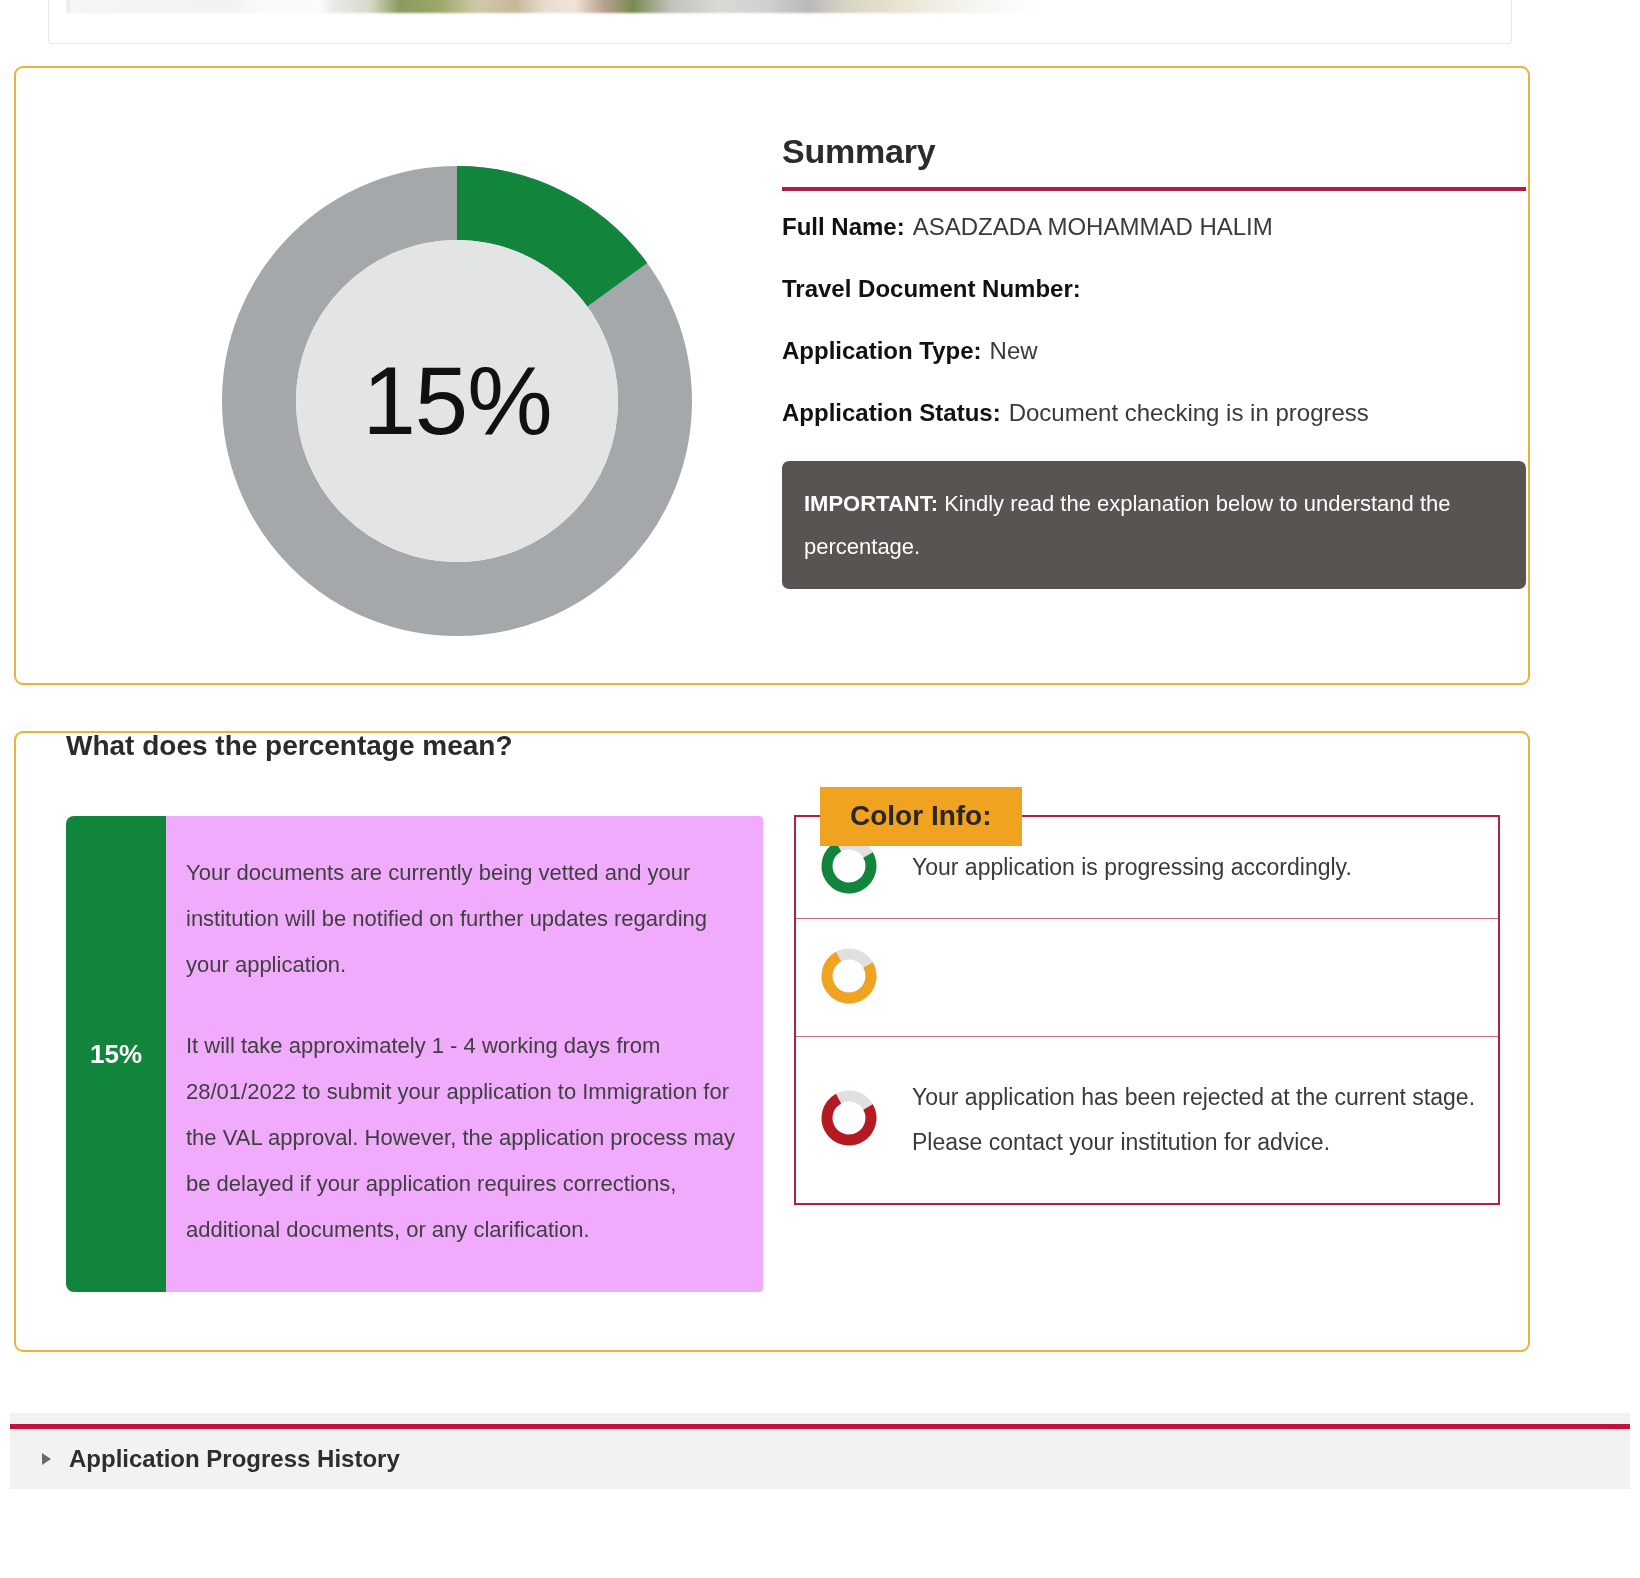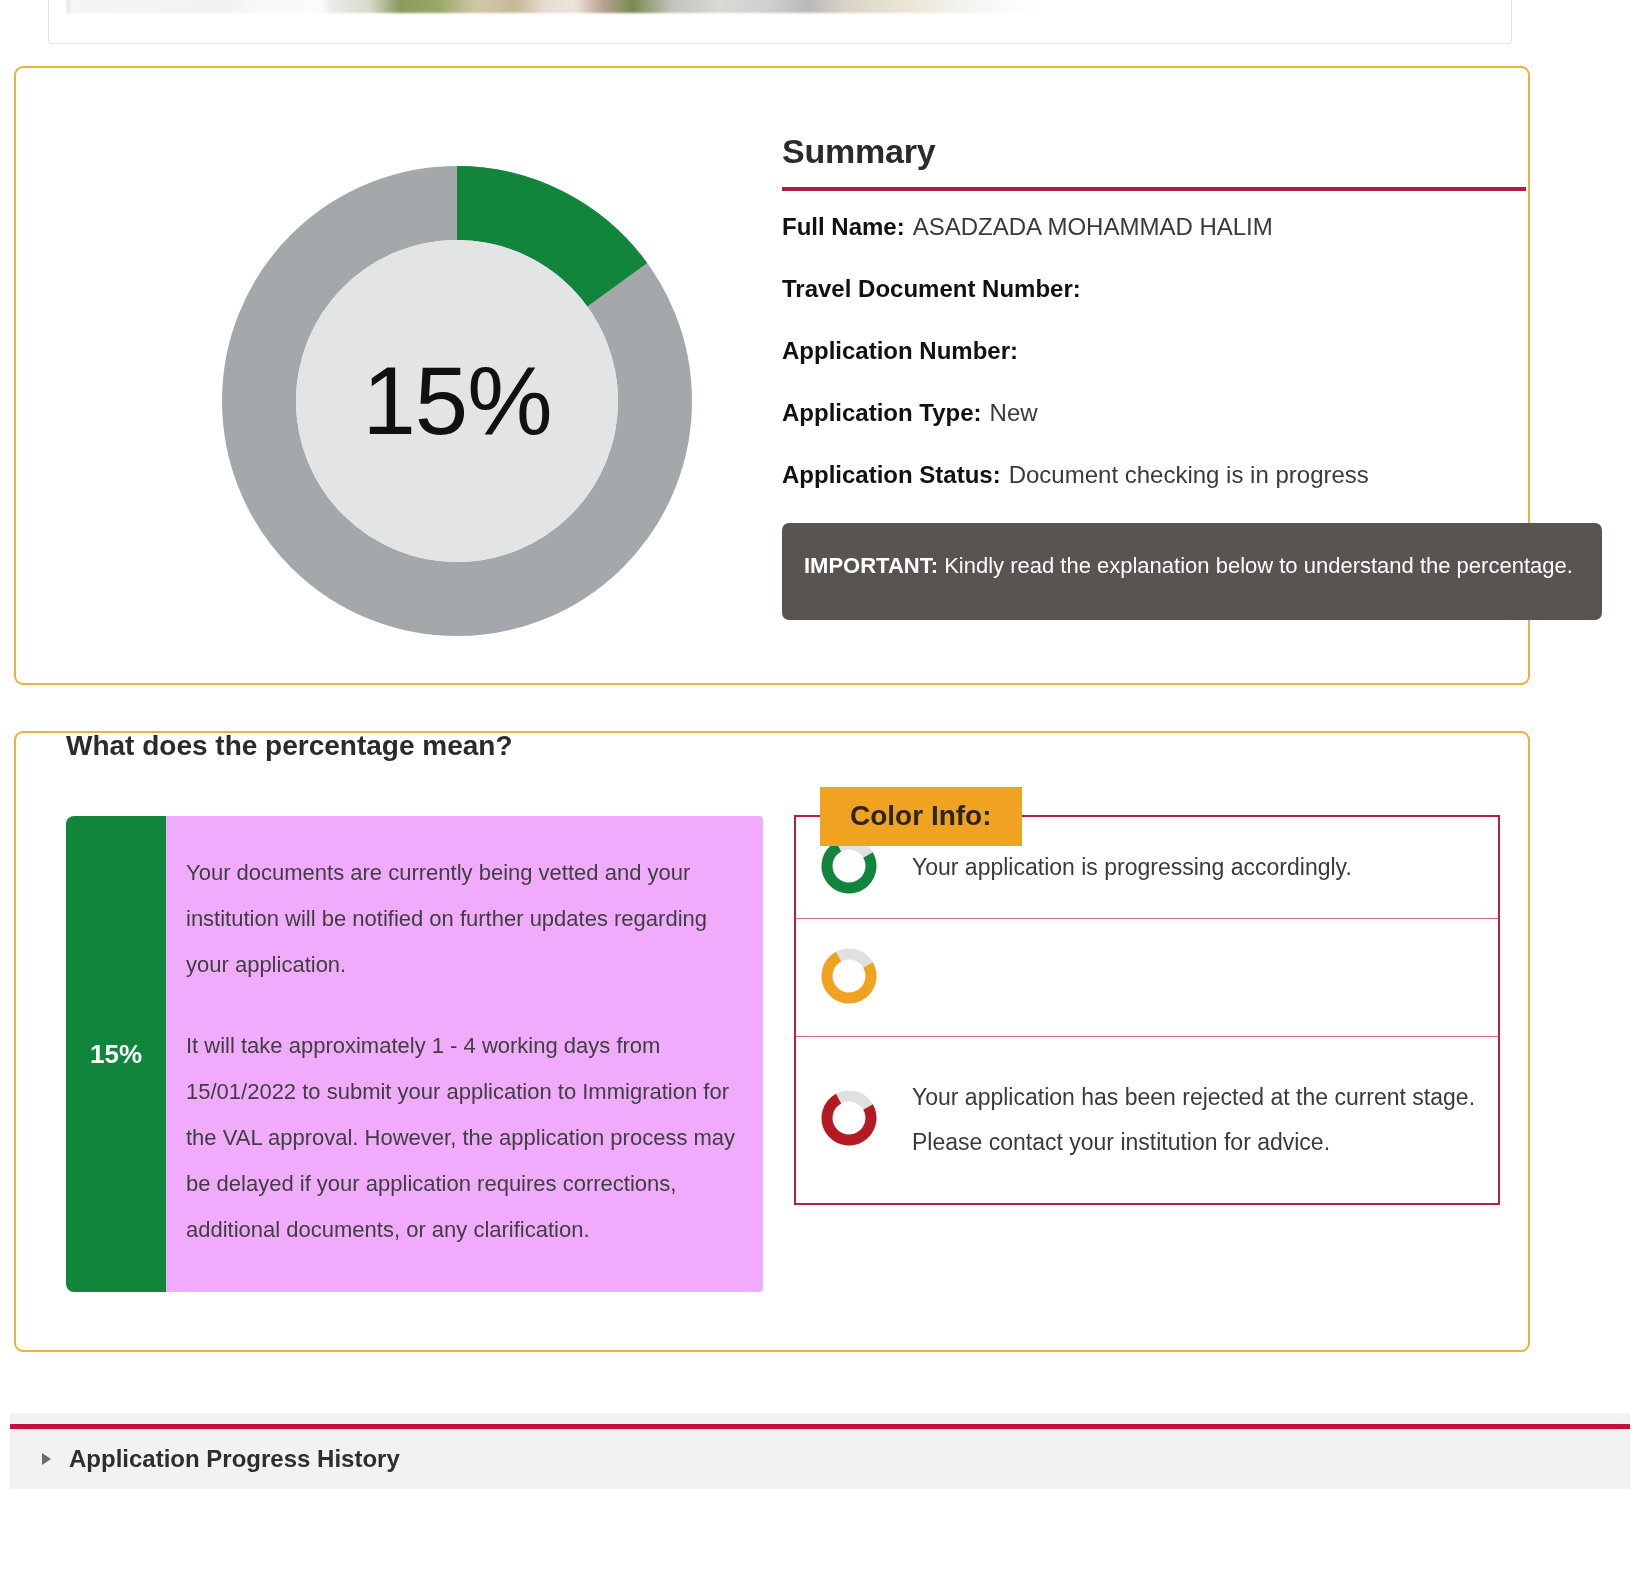--- a/index.html
+++ b/index.html
@@ -64,25 +64,25 @@
   .srow {
     font-size: 24px; color: #222; margin-bottom: 34px;
     white-space: nowrap; overflow: hidden;
   }
   .srow b { font-weight: bold; color: #111; }
   .srow .val { color: #3a3a3a; margin-left: 8px; }
   .srow.clipped { width: 300px; margin-top: 12px; }
 
   .important-box {
     margin: 10px 0 0 14px;
-    width: 820px;
+    width: 744px;
     background: #595452;
     color: #ffffff;
     border-radius: 7px;
-    padding: 22px 22px 32px 22px;
+    padding: 22px 22px 20px 22px;
     font-size: 22px;
     line-height: 1.95;
   }
   .important-box b { font-weight: bold; }
 
   
   .pm-title {
     position: absolute; left: 66px; top: 730px;
     font-size: 28px; font-weight: bold; color: #2b2b2b;
   }
@@ -189,23 +189,20 @@
       <div class="summary-rule"></div>
 
       <div class="summary-rows">
         <div class="srow">
           <b>Full Name:</b><span class="val">ASADZADA MOHAMMAD HALIM</span>
         </div>
         <div class="srow clipped">
           <b>Travel Document Number:</b><span class="val"></span>
         </div>
         <div class="srow">
-          <b>Application Number:</b><span class="val"></span>
-        </div>
-        <div class="srow">
           <b>Application Type:</b><span class="val">New</span>
         </div>
         <div class="srow">
           <b>Application Status:</b><span class="val">Document checking is in progress</span>
         </div>
       </div>
 
       <div class="important-box">
         <b>IMPORTANT:</b><span> Kindly read the explanation below to understand the percentage.</span>
       </div>
@@ -213,21 +210,21 @@
   </div>
 
   <div class="amber-card" id="percent-card"></div>
 
   <div class="pm-title">What does the percentage mean?</div>
 
   <div class="pm-row">
     <div class="pm-badge">15%</div>
     <div class="pm-body">
       <p>Your documents are currently being vetted and your institution will be notified on further updates regarding your application.</p>
-      <p>It will take approximately 1 - 4 working days from 15/01/2022 to submit your application to Immigration for the VAL approval. However, the application process may be delayed if your application requires corrections, additional documents, or any clarification.</p>
+      <p>It will take approximately 1 - 4 working days from 28/01/2022 to submit your application to Immigration for the VAL approval. However, the application process may be delayed if your application requires corrections, additional documents, or any clarification.</p>
     </div>
   </div>
 
   <div class="ci-box">
     <div class="ci-row r1">
       <div class="ci-icon">
         <svg width="62" height="62" viewBox="0 0 62 62">
           <circle cx="31" cy="31" r="22" fill="none" stroke="#e0e0e0" stroke-width="11"></circle>
           <circle cx="31" cy="31" r="22" fill="none" stroke="#12853d" stroke-width="11" stroke-dasharray="103.7 34.6" transform="rotate(-30 31 31)"></circle>
         </svg>

